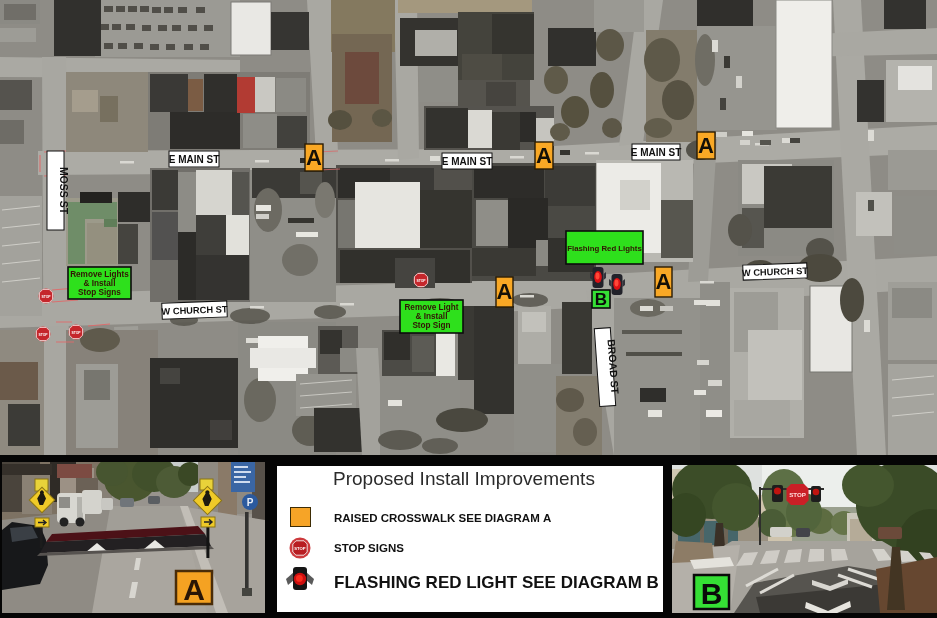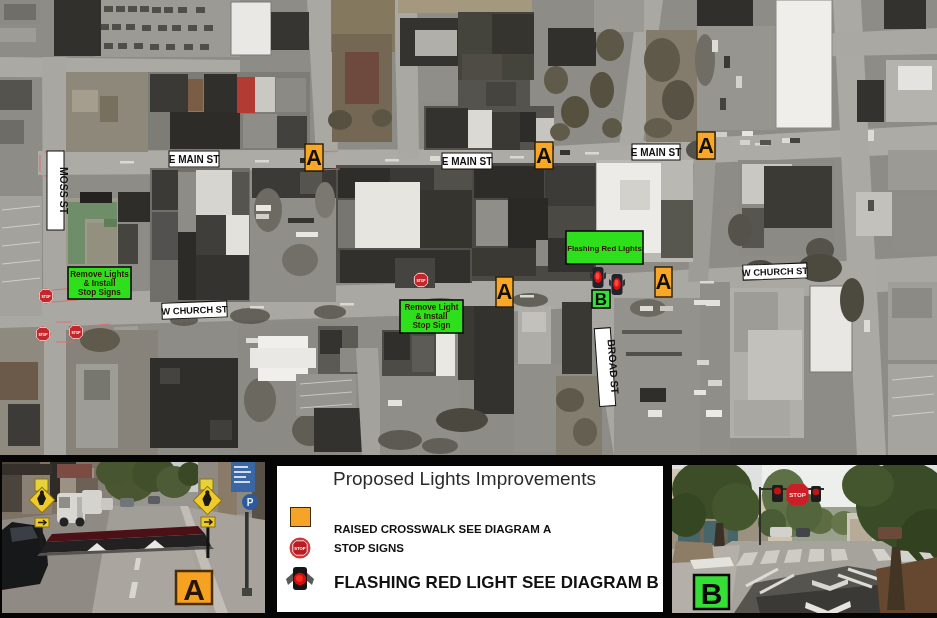--- a/index.html
+++ b/index.html
@@ -701,25 +701,25 @@
   </g>
 
   <g>
     <rect x="174" y="109" width="36" height="33" fill="#f5a222" stroke="#4a2c08" stroke-width="2.5"></rect>
     <text x="192" y="138" font-size="30" font-weight="bold" fill="#2a1505" text-anchor="middle">A</text>
   </g>
 </svg>
 
 <div class="abs" style="left:277px;top:466px;width:386px;height:146px;background:#fff;">
 
-  <div class="abs" style="left:56px;top:2px;font-size:19px;color:#2b2b2b;">Proposed Lights Improvements</div>
+  <div class="abs" style="left:56px;top:2px;font-size:19px;color:#2b2b2b;">Proposed Install Improvements</div>
 
   <div class="abs" style="left:13px;top:41px;width:19px;height:18px;background:#f6a427;border:1.5px solid #3d2c05;"></div>
 
-  <div class="abs" style="left:57px;top:57px;font-size:11.5px;font-weight:bold;color:#111;letter-spacing:0px;">RAISED CROSSWALK SEE DIAGRAM&nbsp;A</div>
+  <div class="abs" style="left:57px;top:46px;font-size:11.5px;font-weight:bold;color:#111;letter-spacing:0px;">RAISED CROSSWALK SEE DIAGRAM&nbsp;A</div>
 
   <svg class="abs" style="left:11px;top:70px" width="24" height="24" viewBox="0 0 24 24">
     <circle cx="12" cy="12" r="10.5" fill="#cd3a3d"></circle>
     <polygon points="8,4.8 16,4.8 19.2,8 19.2,16 16,19.2 8,19.2 4.8,16 4.8,8" fill="#b81d22" stroke="#efdede" stroke-width="1"></polygon>
     <text x="12" y="13.8" font-size="4.2" font-weight="bold" fill="#fff" text-anchor="middle">STOP</text>
   </svg>
 
   <div class="abs" style="left:57px;top:76px;font-size:11.5px;font-weight:bold;color:#111;">STOP SIGNS</div>
 
   <svg class="abs" style="left:9px;top:100px" width="28" height="26" viewBox="0 0 28 26">

